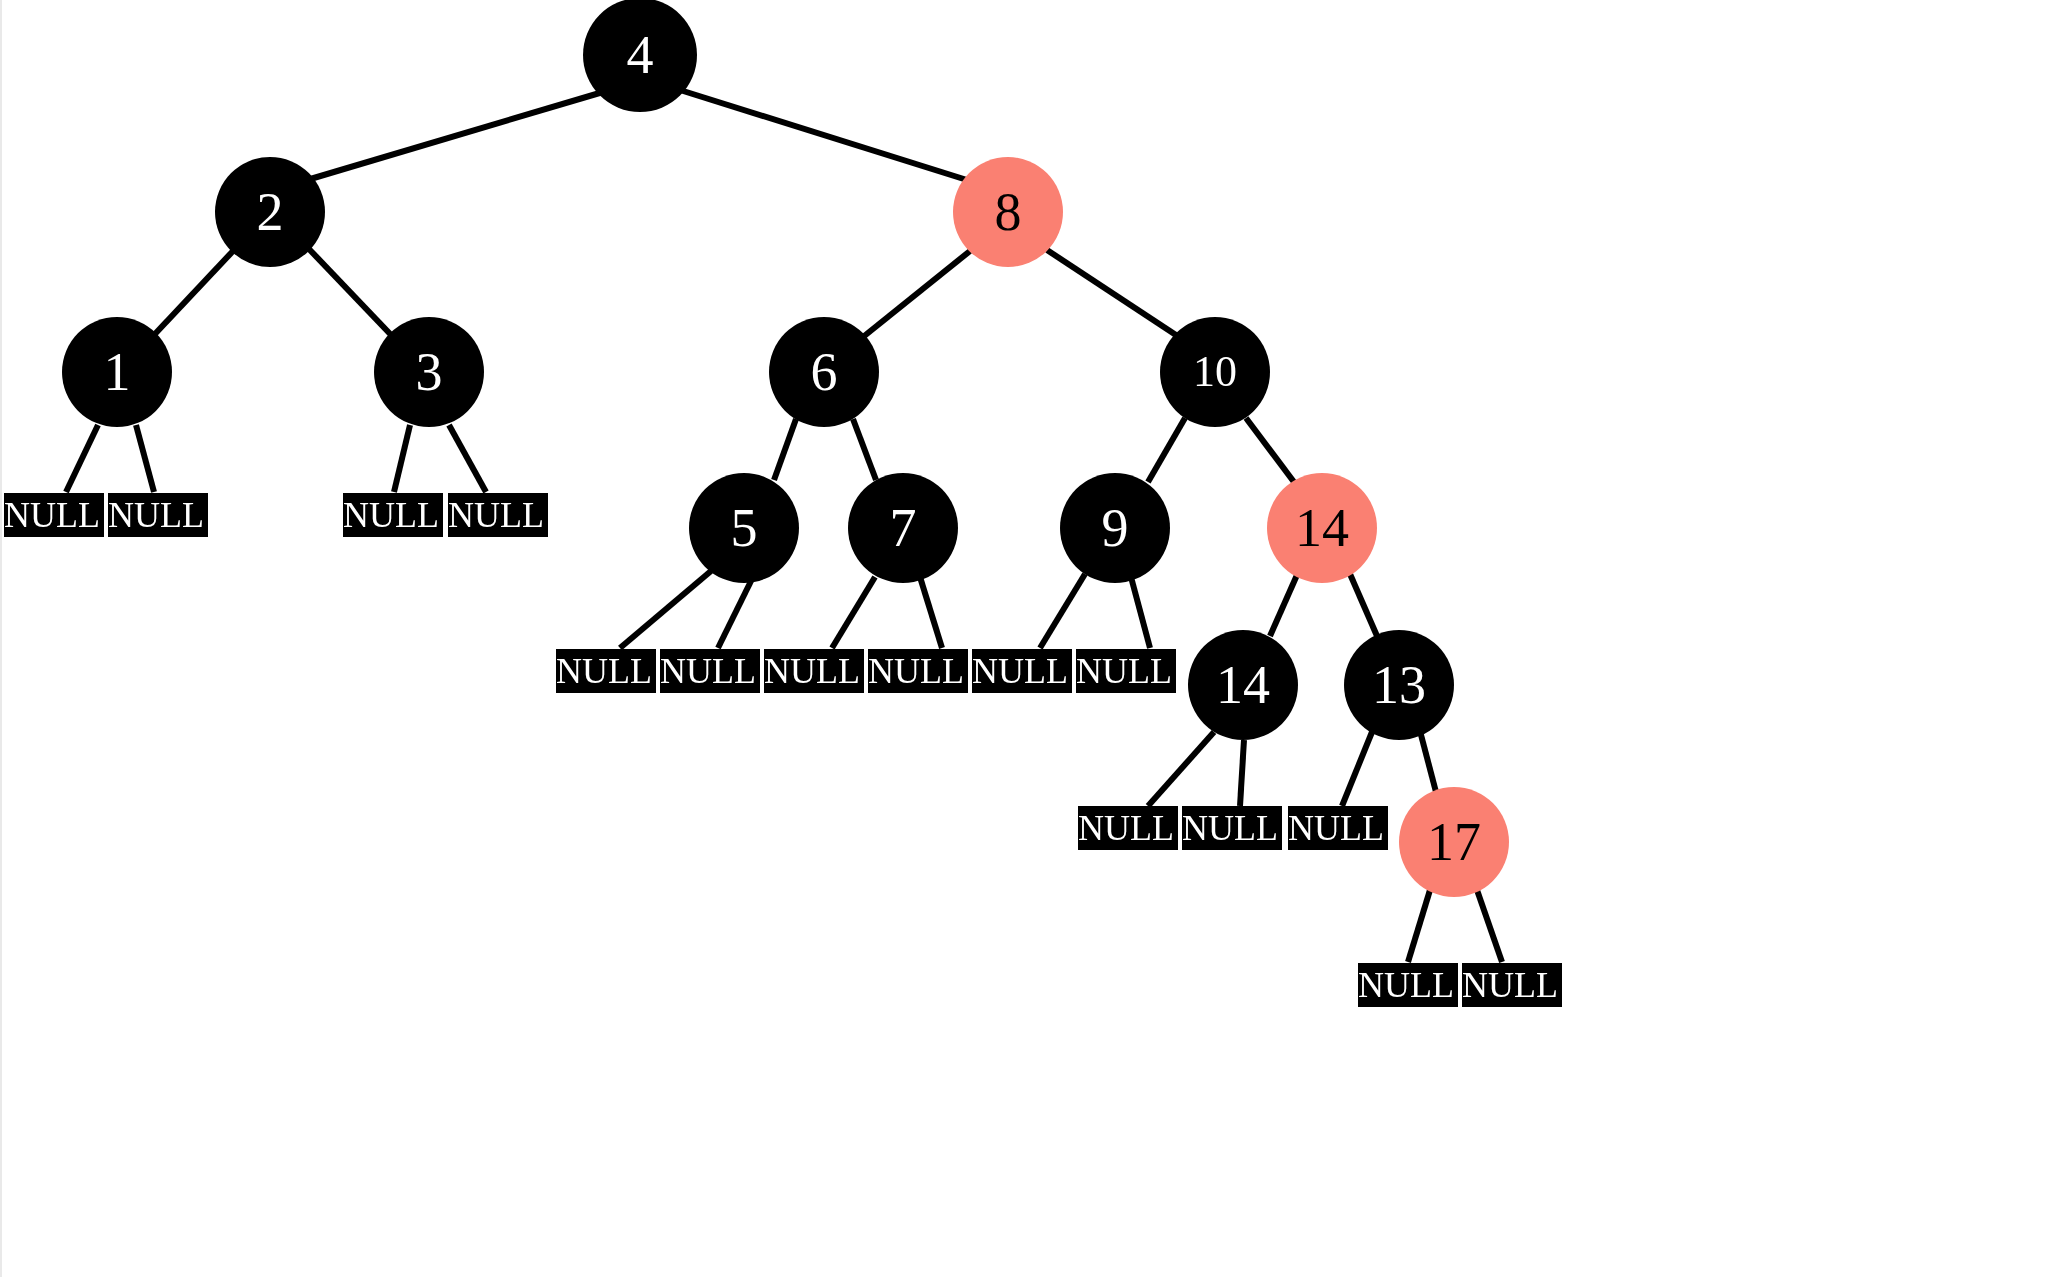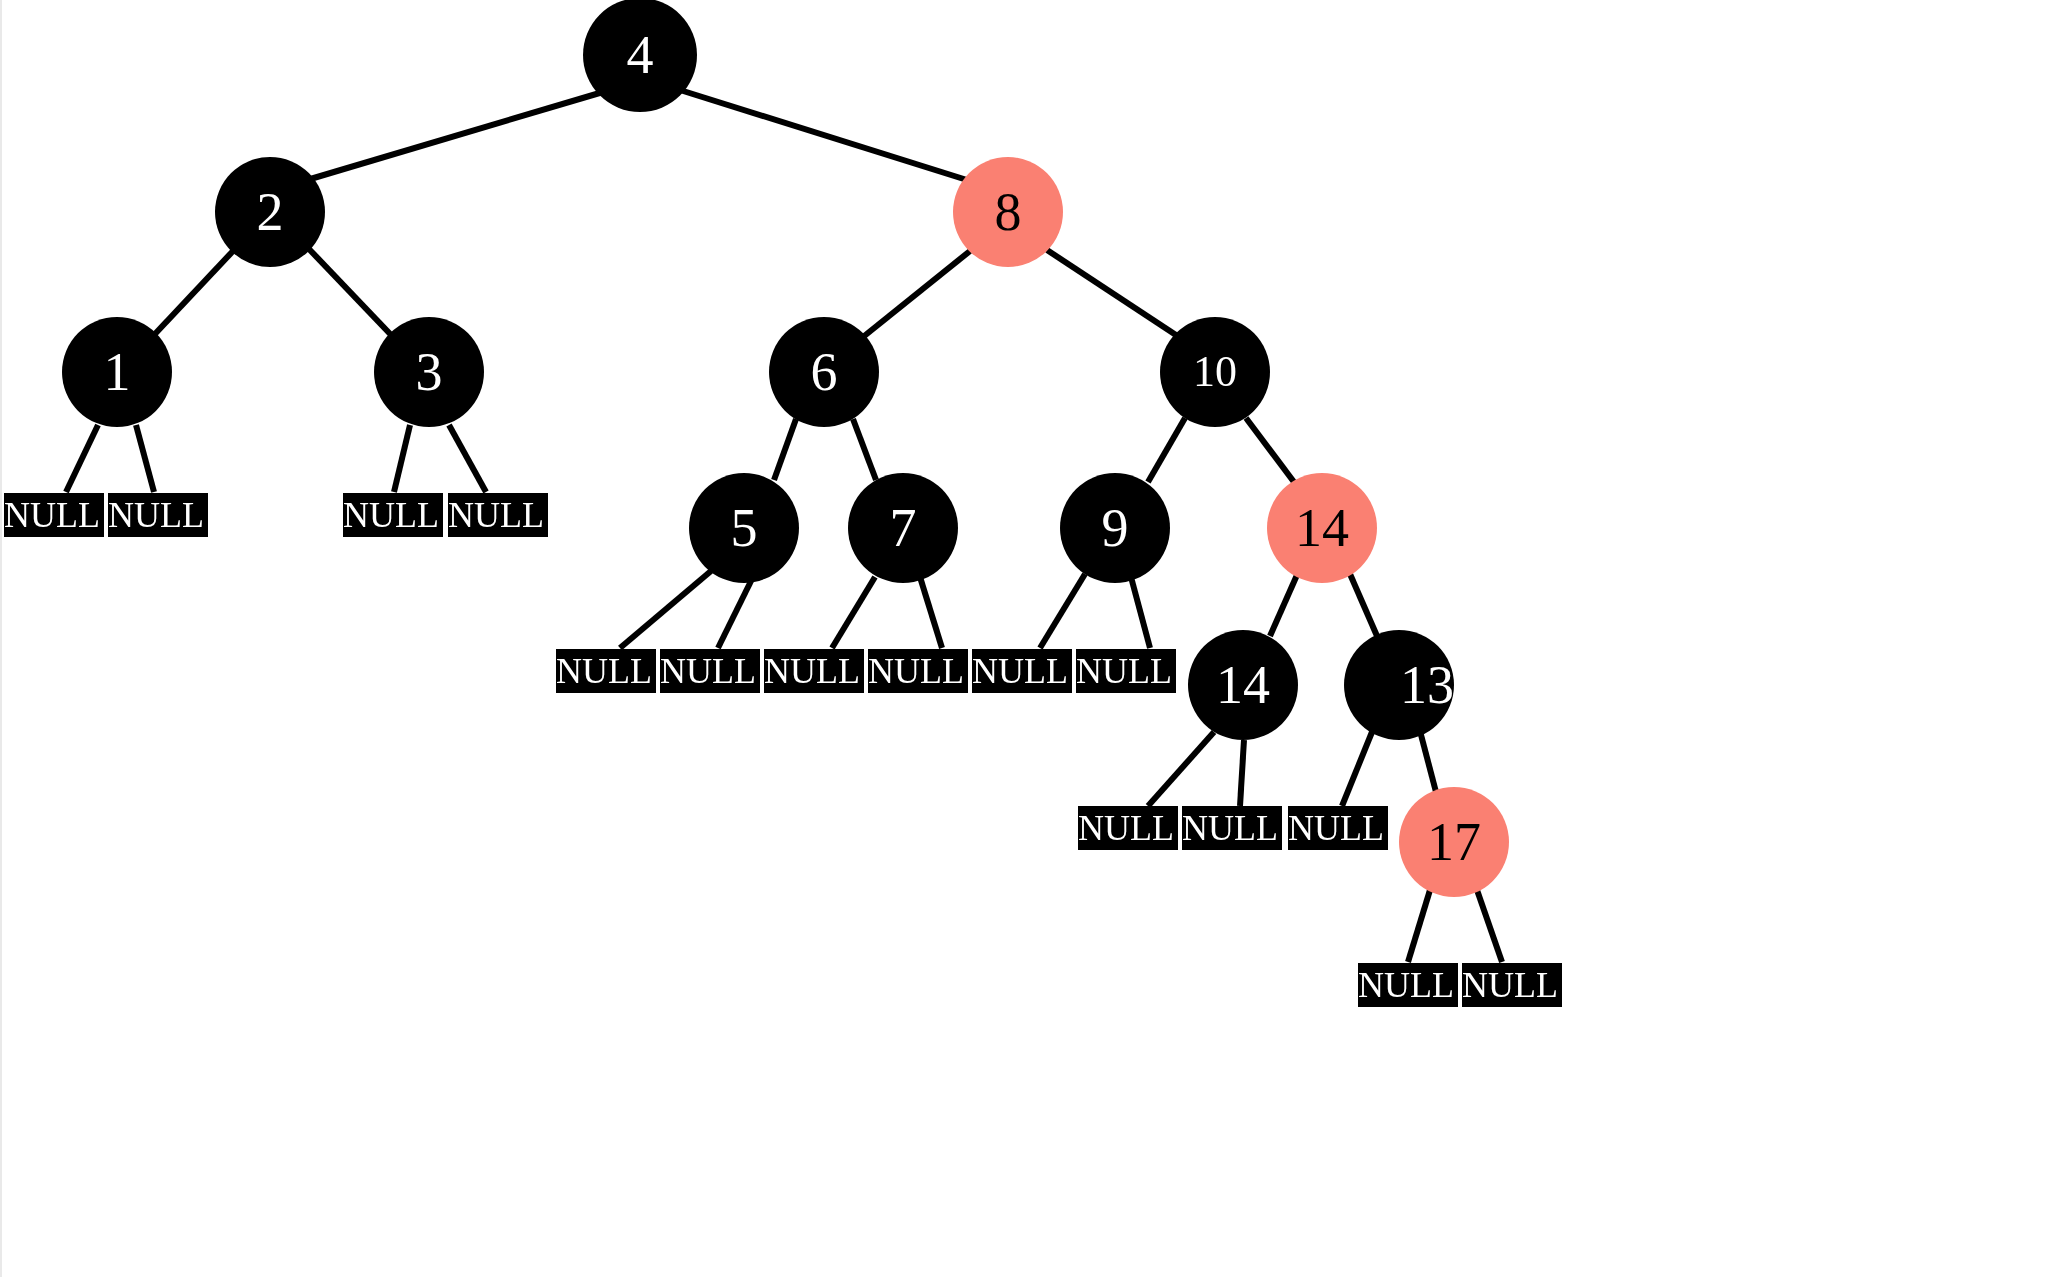--- a/index.html
+++ b/index.html
@@ -124,21 +124,21 @@
       </div>
       <div class="node black" style="left: 1058px; top: 473px; width: 110px; height: 110px; font-size: 54px; background: rgb(0, 0, 0); color: rgb(255, 255, 255);">
         <span>9</span>
       </div>
       <div class="node red" style="left: 1265px; top: 473px; width: 110px; height: 110px; font-size: 54px; background: rgb(250, 128, 114); color: rgb(0, 0, 0);">
         <span>14</span>
       </div>
       <div class="node black" style="left: 1186px; top: 630px; width: 110px; height: 110px; font-size: 54px; background: rgb(0, 0, 0); color: rgb(255, 255, 255);">
         <span>14</span>
       </div>
-      <div class="node black" style="left: 1342px; top: 630px; width: 110px; height: 110px; font-size: 54px; background: rgb(0, 0, 0); color: rgb(255, 255, 255); justify-content: flex-end;">
+      <div class="node black" style="left: 1342px; top: 630px; width: 110px; height: 110px; font-size: 54px; background: rgb(0, 0, 0); color: rgb(255, 255, 255);">
         <span>13</span>
       </div>
       <div class="node red" style="left: 1397px; top: 787px; width: 110px; height: 110px; font-size: 54px; background: rgb(250, 128, 114); color: rgb(0, 0, 0);">
         <span>17</span>
       </div>
       <div class="nil" style="left: 2px; top: 493px; width: 100px; height: 44px; background: rgb(0, 0, 0); color: rgb(255, 255, 255);">
         <span>NULL</span>
       </div>
       <div class="nil" style="left: 106px; top: 493px; width: 100px; height: 44px; background: rgb(0, 0, 0); color: rgb(255, 255, 255);">
         <span>NULL</span>

